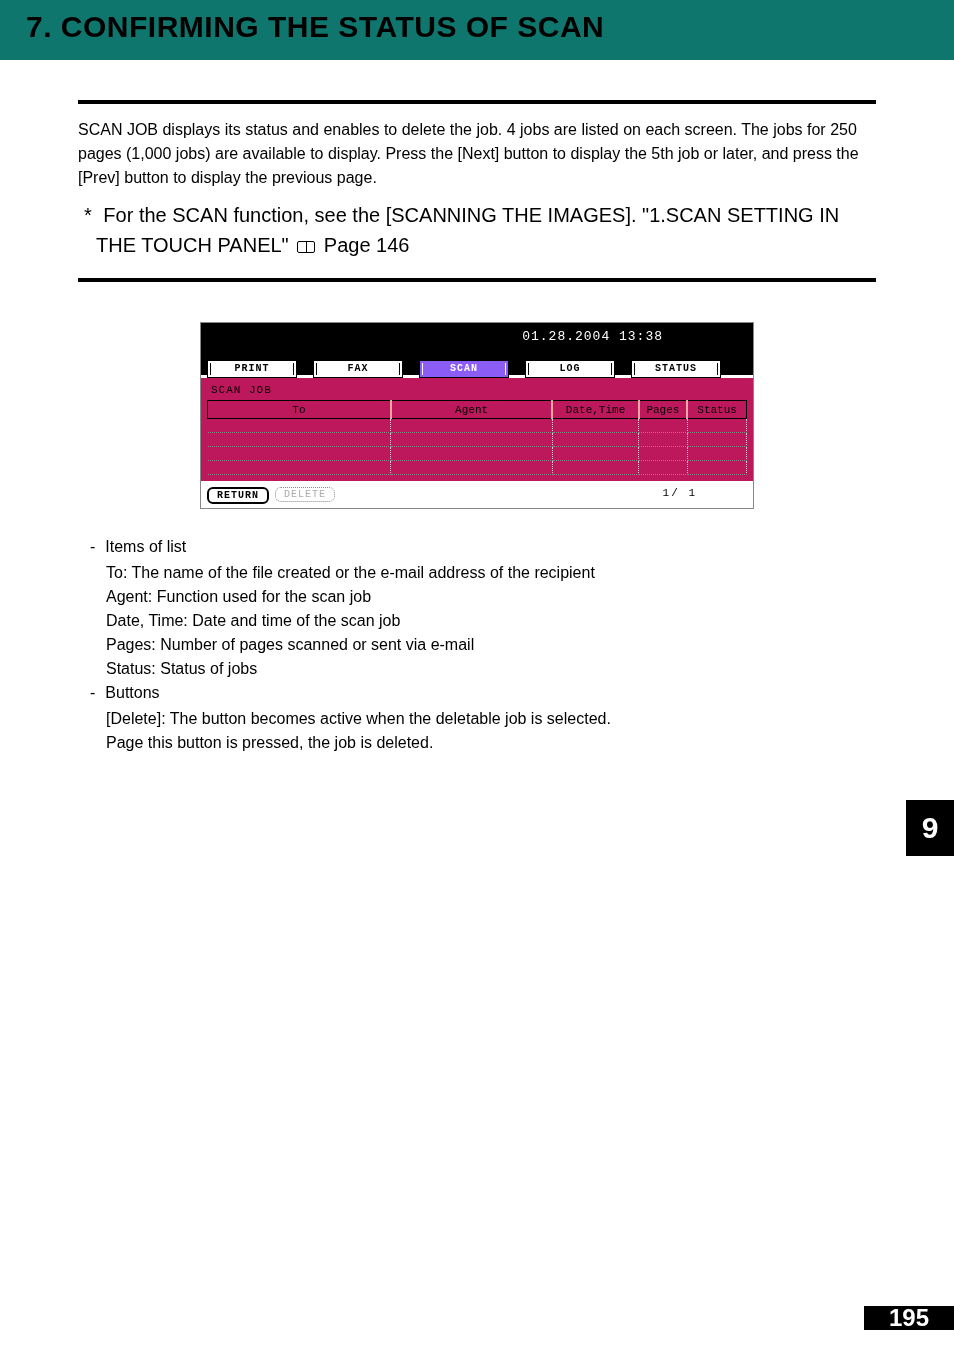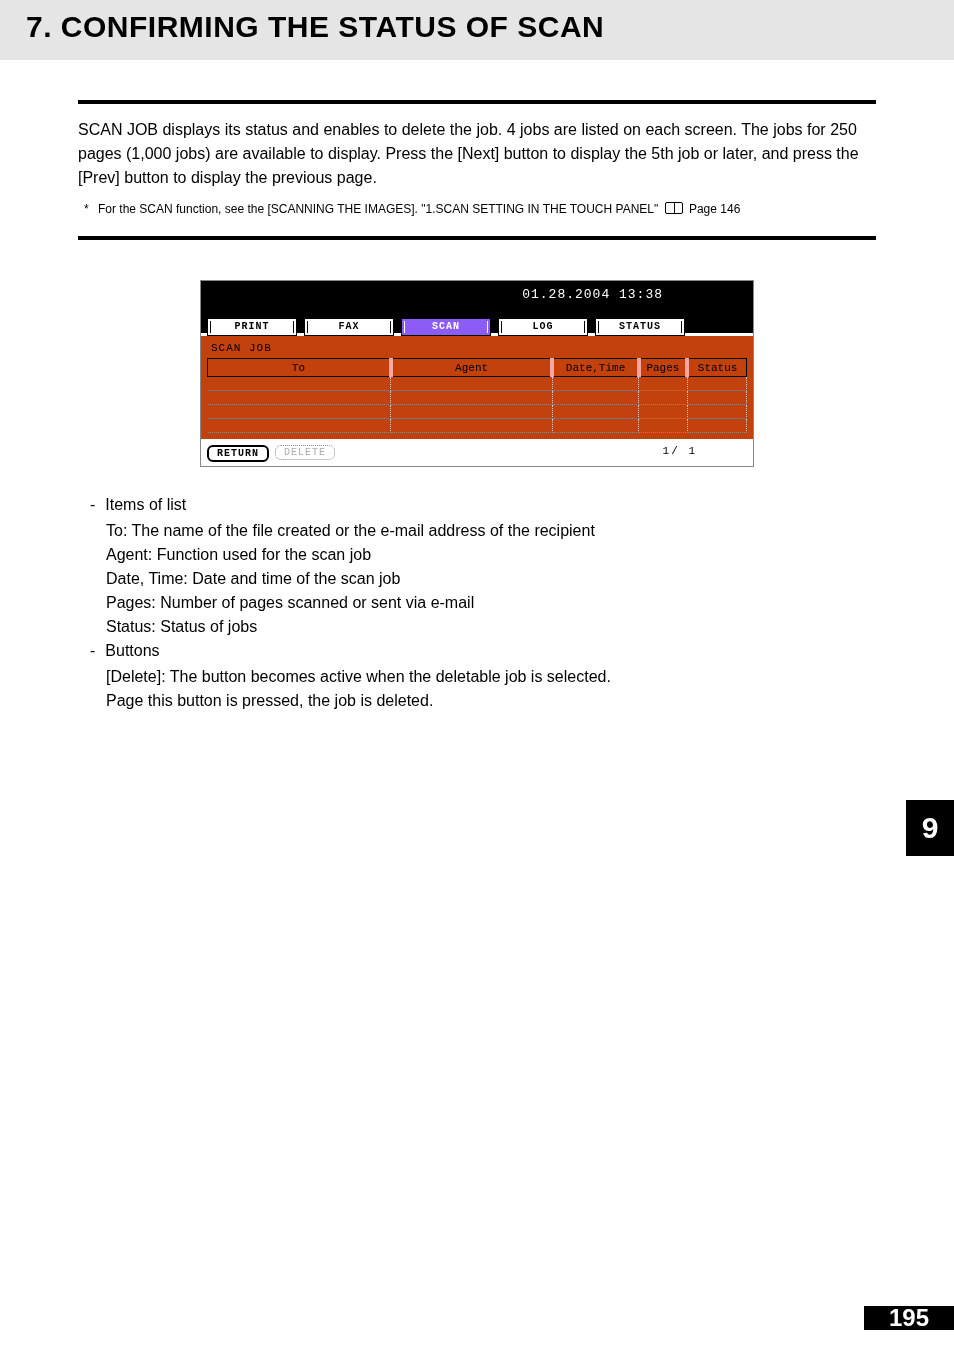--- a/index.html
+++ b/index.html
@@ -1,43 +1,43 @@
 <!DOCTYPE html>
 <html><head>
 <meta charset="utf-8">
 <style>
   * { box-sizing: border-box; margin: 0; padding: 0; }
   html, body { width: 954px; height: 1348px; background: #fff; font-family: Arial, Helvetica, sans-serif; color: #000; position: relative; }
-  .title-bar { background: #e5e5e5; padding: 10px 26px 16px 26px; }
+  .title-bar { background: #0f766e; padding: 10px 26px 16px 26px; }
   .title-bar h1 { font-size: 30px; font-weight: bold; letter-spacing: 0.5px; }
   .content { padding: 40px 78px 0 78px; }
   .hr-thick { border-top: 4px solid #000; margin-bottom: 14px; }
   .hr-thick2 { border-top: 4px solid #000; margin: 18px 0 40px 0; }
   .para { font-size: 16px; line-height: 1.5; margin-bottom: 10px; }
-  .note { font-size: 12px; line-height: 1.5; padding-left: 18px; text-indent: -12px; }
+  .note { font-size: 20px; line-height: 1.5; padding-left: 18px; text-indent: -12px; }
   .note .ast { margin-right: 6px; }
   .note .bookicon { display: inline-block; width: 18px; height: 12px; border: 1px solid #000; border-radius: 2px; vertical-align: -1px; margin: 0 3px; position: relative; }
   .note .bookicon::before { content: ""; position: absolute; left: 50%; top: 0; bottom: 0; border-left: 1px solid #000; }
   .panel-wrap { display: flex; justify-content: center; }
   .panel { width: 554px; border: 1px solid #888; font-family: "Courier New", monospace; font-size: 12px; }
   .panel-top { background: #000; color: #fff; height: 52px; display: flex; justify-content: flex-end; align-items: flex-start; padding: 6px 90px 0 0; letter-spacing: 1px; font-size: 13px; }
-  .tabs { display: flex; gap: 7px; padding: 0 6px; margin-top: -15px; }
+  .tabs { display: flex; gap: 16px; padding: 0 6px; margin-top: -15px; }
   .tab { flex: 0 0 auto; width: 90px; height: 18px; border: 1px solid #000; background: #fff; text-align: center; font-size: 10px; font-weight: bold; letter-spacing: 1px; line-height: 16px; position: relative; }
   .tab::before, .tab::after { content: ""; position: absolute; top: 2px; bottom: 2px; width: 1px; background: #000; }
   .tab::before { left: 2px; } .tab::after { right: 2px; }
   .tab.active { background: #8b5cf6; color: #fff; }
   .tab.active::before, .tab.active::after { background: #fff; }
-  .panel-body { background: #c2410c; padding: 4px 6px 6px 6px; }
+  .panel-body { background: #be185d; padding: 4px 6px 6px 6px; }
   .scanjob-label { font-size: 11px; letter-spacing: 1px; margin: 2px 0 4px 4px; }
   table.joblist { width: 100%; border-collapse: collapse; font-family: Liberation Mono, monospace; }
   table.joblist th { border: 1px solid #000; font-weight: normal; font-size: 11px; padding: 2px 4px; height: 18px; }
   table.joblist td { border-bottom: 1px dotted #888; border-right: 1px dotted #ccc; height: 14px; }
   table.joblist td:first-child { border-left: none; }
   .col-to { width: 34%; } .col-agent { width: 30%; } .col-dt { width: 16%; } .col-pg { width: 9%; } .col-st { width: 11%; }
-  table.joblist th + th { border-left: 4px solid #fca5a5; }
+  table.joblist th + th { border-left: 2px solid #fca5a5; }
   .panel-footer { display: flex; align-items: flex-start; gap: 6px; padding: 6px 6px 4px 6px; }
   .btn { border: 2px solid #000; border-radius: 6px; padding: 1px 8px; font-size: 10px; font-weight: bold; letter-spacing: 1px; background: #fff; }
   .btn.disabled { border: 1px dotted #888; color: #aaa; font-weight: normal; }
   .page-ind { margin-left: auto; margin-right: 50px; font-size: 11px; letter-spacing: 2px; }
   .after-panel { margin-top: 26px; }
   ul.dash { list-style: none; font-size: 16px; line-height: 1.5; }
   ul.dash > li { padding-left: 28px; text-indent: -16px; margin-bottom: 2px; }
   ul.dash > li::before { content: "-"; margin-right: 10px; }
   .sublines { padding-left: 28px; font-size: 16px; line-height: 1.5; }
   .side-tab { position: absolute; right: 0; top: 800px; width: 48px; height: 56px; background: #000; color: #fff; font-size: 30px; font-weight: bold; display: flex; align-items: center; justify-content: center; }

